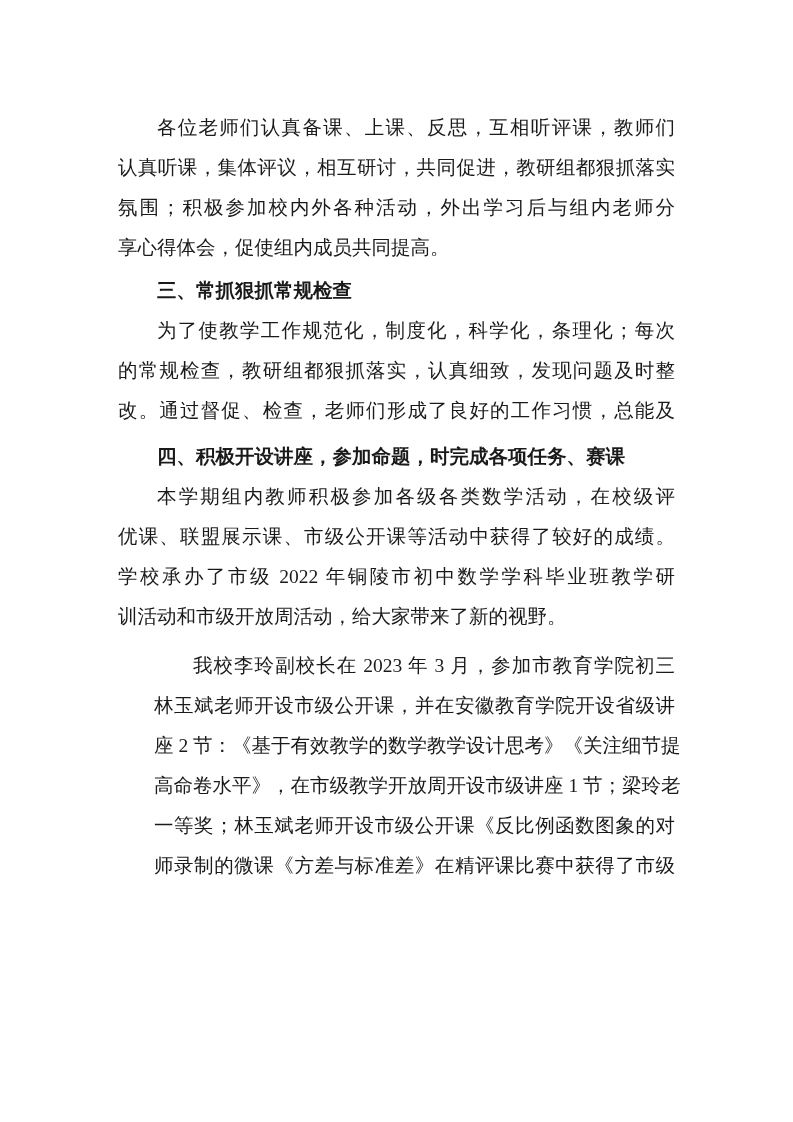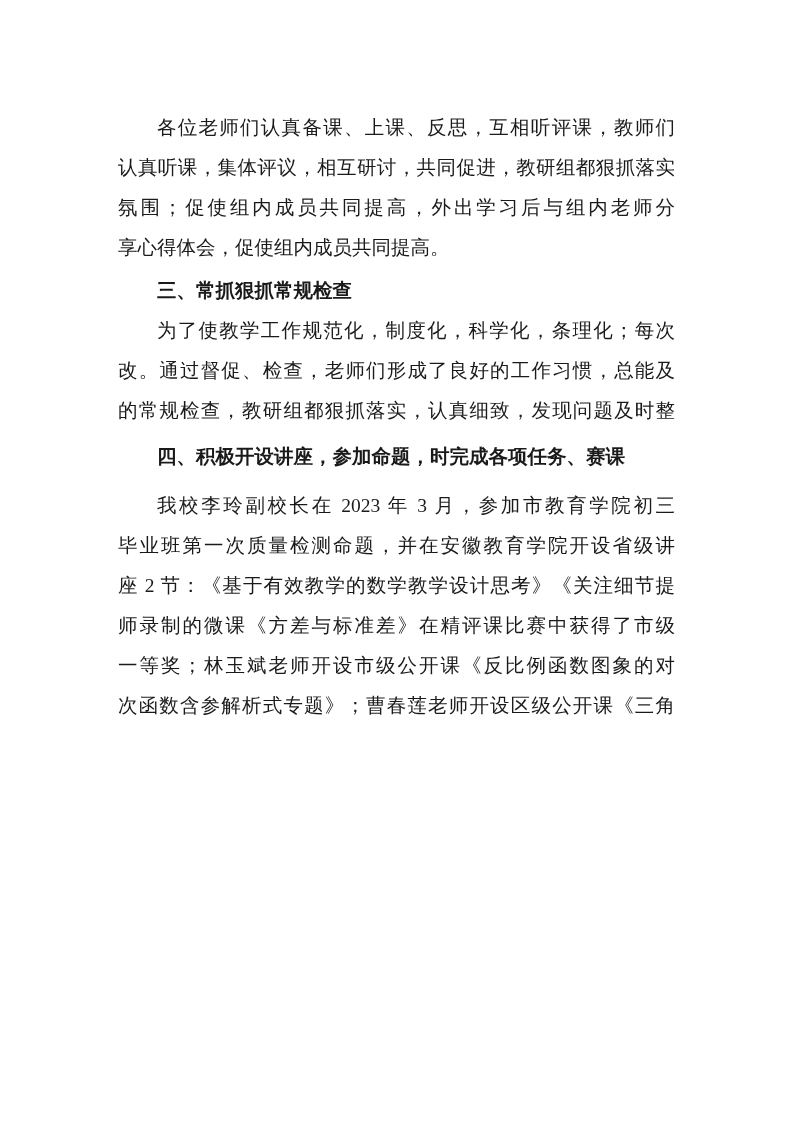--- a/index.html
+++ b/index.html
@@ -47,49 +47,55 @@
     height: 40px;
     line-height: 40px;
     font-weight: bold;
     text-indent: 2em;
     text-align: left;
     text-align-last: left;
     white-space: nowrap;
   }
   .gap-sm { margin-top: 3px; }
   .gap-md { margin-top: 6px; }
-  .gap-lg { margin-top: 9px; }
+  .gap-lg { margin-top: 9px; margin-left: 36px; }
 </style>
 </head>
 <body>
 
 <div class="page">
   <div class="content">
 
     <div class="para">
       <div class="line first">各位老师们认真备课、上课、反思，互相听评课，教师们</div>
       <div class="line">认真听课，集体评议，相互研讨，共同促进，教研组都狠抓落实</div>
-      <div class="line">氛围；促使组内成员共同提高，外出学习后与组内老师分</div>
+      <div class="line">氛围；积极参加校内外各种活动，外出学习后与组内老师分</div>
       <div class="line last">享心得体会，促使组内成员共同提高。</div>
     </div>
 
     <div class="heading gap-sm">三、常抓狠抓常规检查</div>
 
     <div class="para">
       <div class="line first">为了使教学工作规范化，制度化，科学化，条理化；每次</div>
+      <div class="line">的常规检查，教研组都狠抓落实，认真细致，发现问题及时整</div>
       <div class="line">改。通过督促、检查，老师们形成了良好的工作习惯，总能及</div>
-      <div class="line">的常规检查，教研组都狠抓落实，认真细致，发现问题及时整</div>
     </div>
 
     <div class="heading gap-md">四、积极开设讲座，参加命题，时完成各项任务、赛课</div>
 
+    <div class="para">
+      <div class="line first">本学期组内教师积极参加各级各类数学活动，在校级评</div>
+      <div class="line">优课、联盟展示课、市级公开课等活动中获得了较好的成绩。</div>
+      <div class="line">学校承办了市级 2022 年铜陵市初中数学学科毕业班教学研</div>
+      <div class="line last">训活动和市级开放周活动，给大家带来了新的视野。</div>
+    </div>
 
     <div class="para gap-lg">
       <div class="line first">我校李玲副校长在 2023 年 3 月，参加市教育学院初三</div>
-      <div class="line">毕业班第一次质量检测命题，并在安徽教育学院开设省级讲</div>
+      <div class="line">林玉斌老师开设市级公开课，并在安徽教育学院开设省级讲</div>
       <div class="line">座 2 节：《基于有效教学的数学教学设计思考》《关注细节提</div>
+      <div class="line">高命卷水平》，在市级教学开放周开设市级讲座 1 节；梁玲老</div>
+      <div class="line">一等奖；林玉斌老师开设市级公开课《反比例函数图象的对</div>
       <div class="line">师录制的微课《方差与标准差》在精评课比赛中获得了市级</div>
-      <div class="line">一等奖；林玉斌老师开设市级公开课《反比例函数图象的对</div>
-      <div class="line">次函数含参解析式专题》；曹春莲老师开设区级公开课《三角</div>
     </div>
 
   </div>
 </div>
 
 </body></html>

